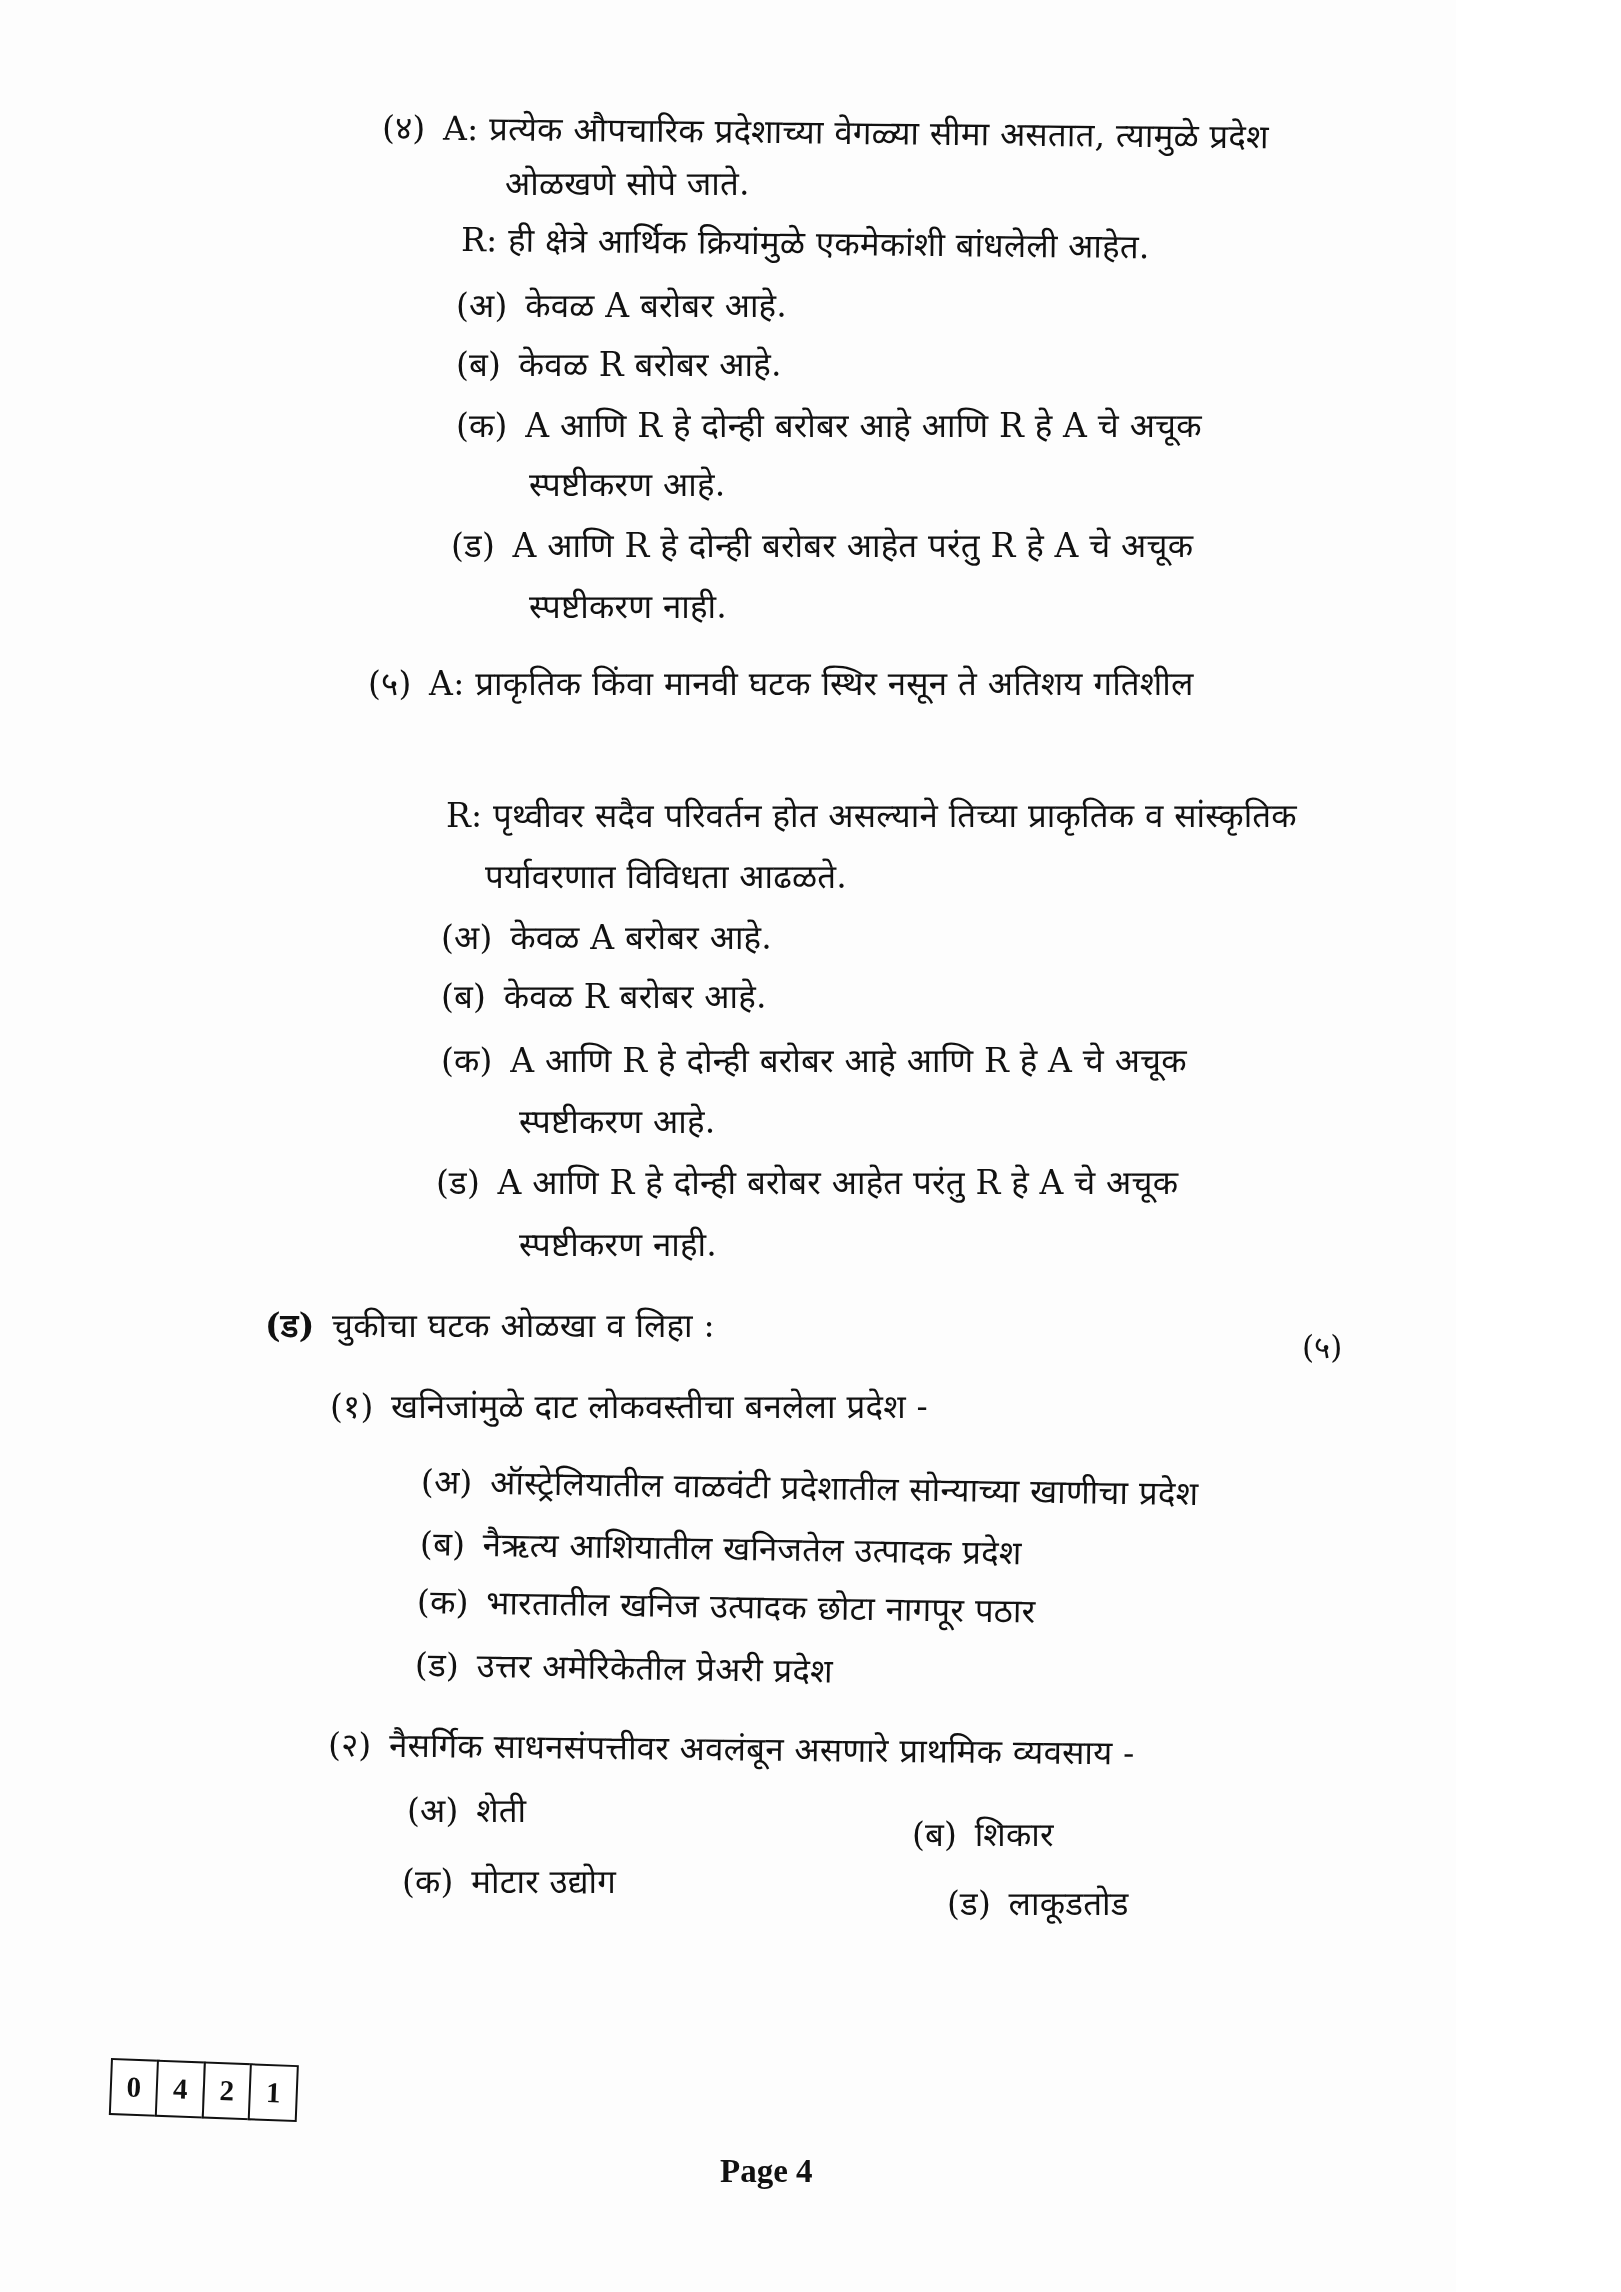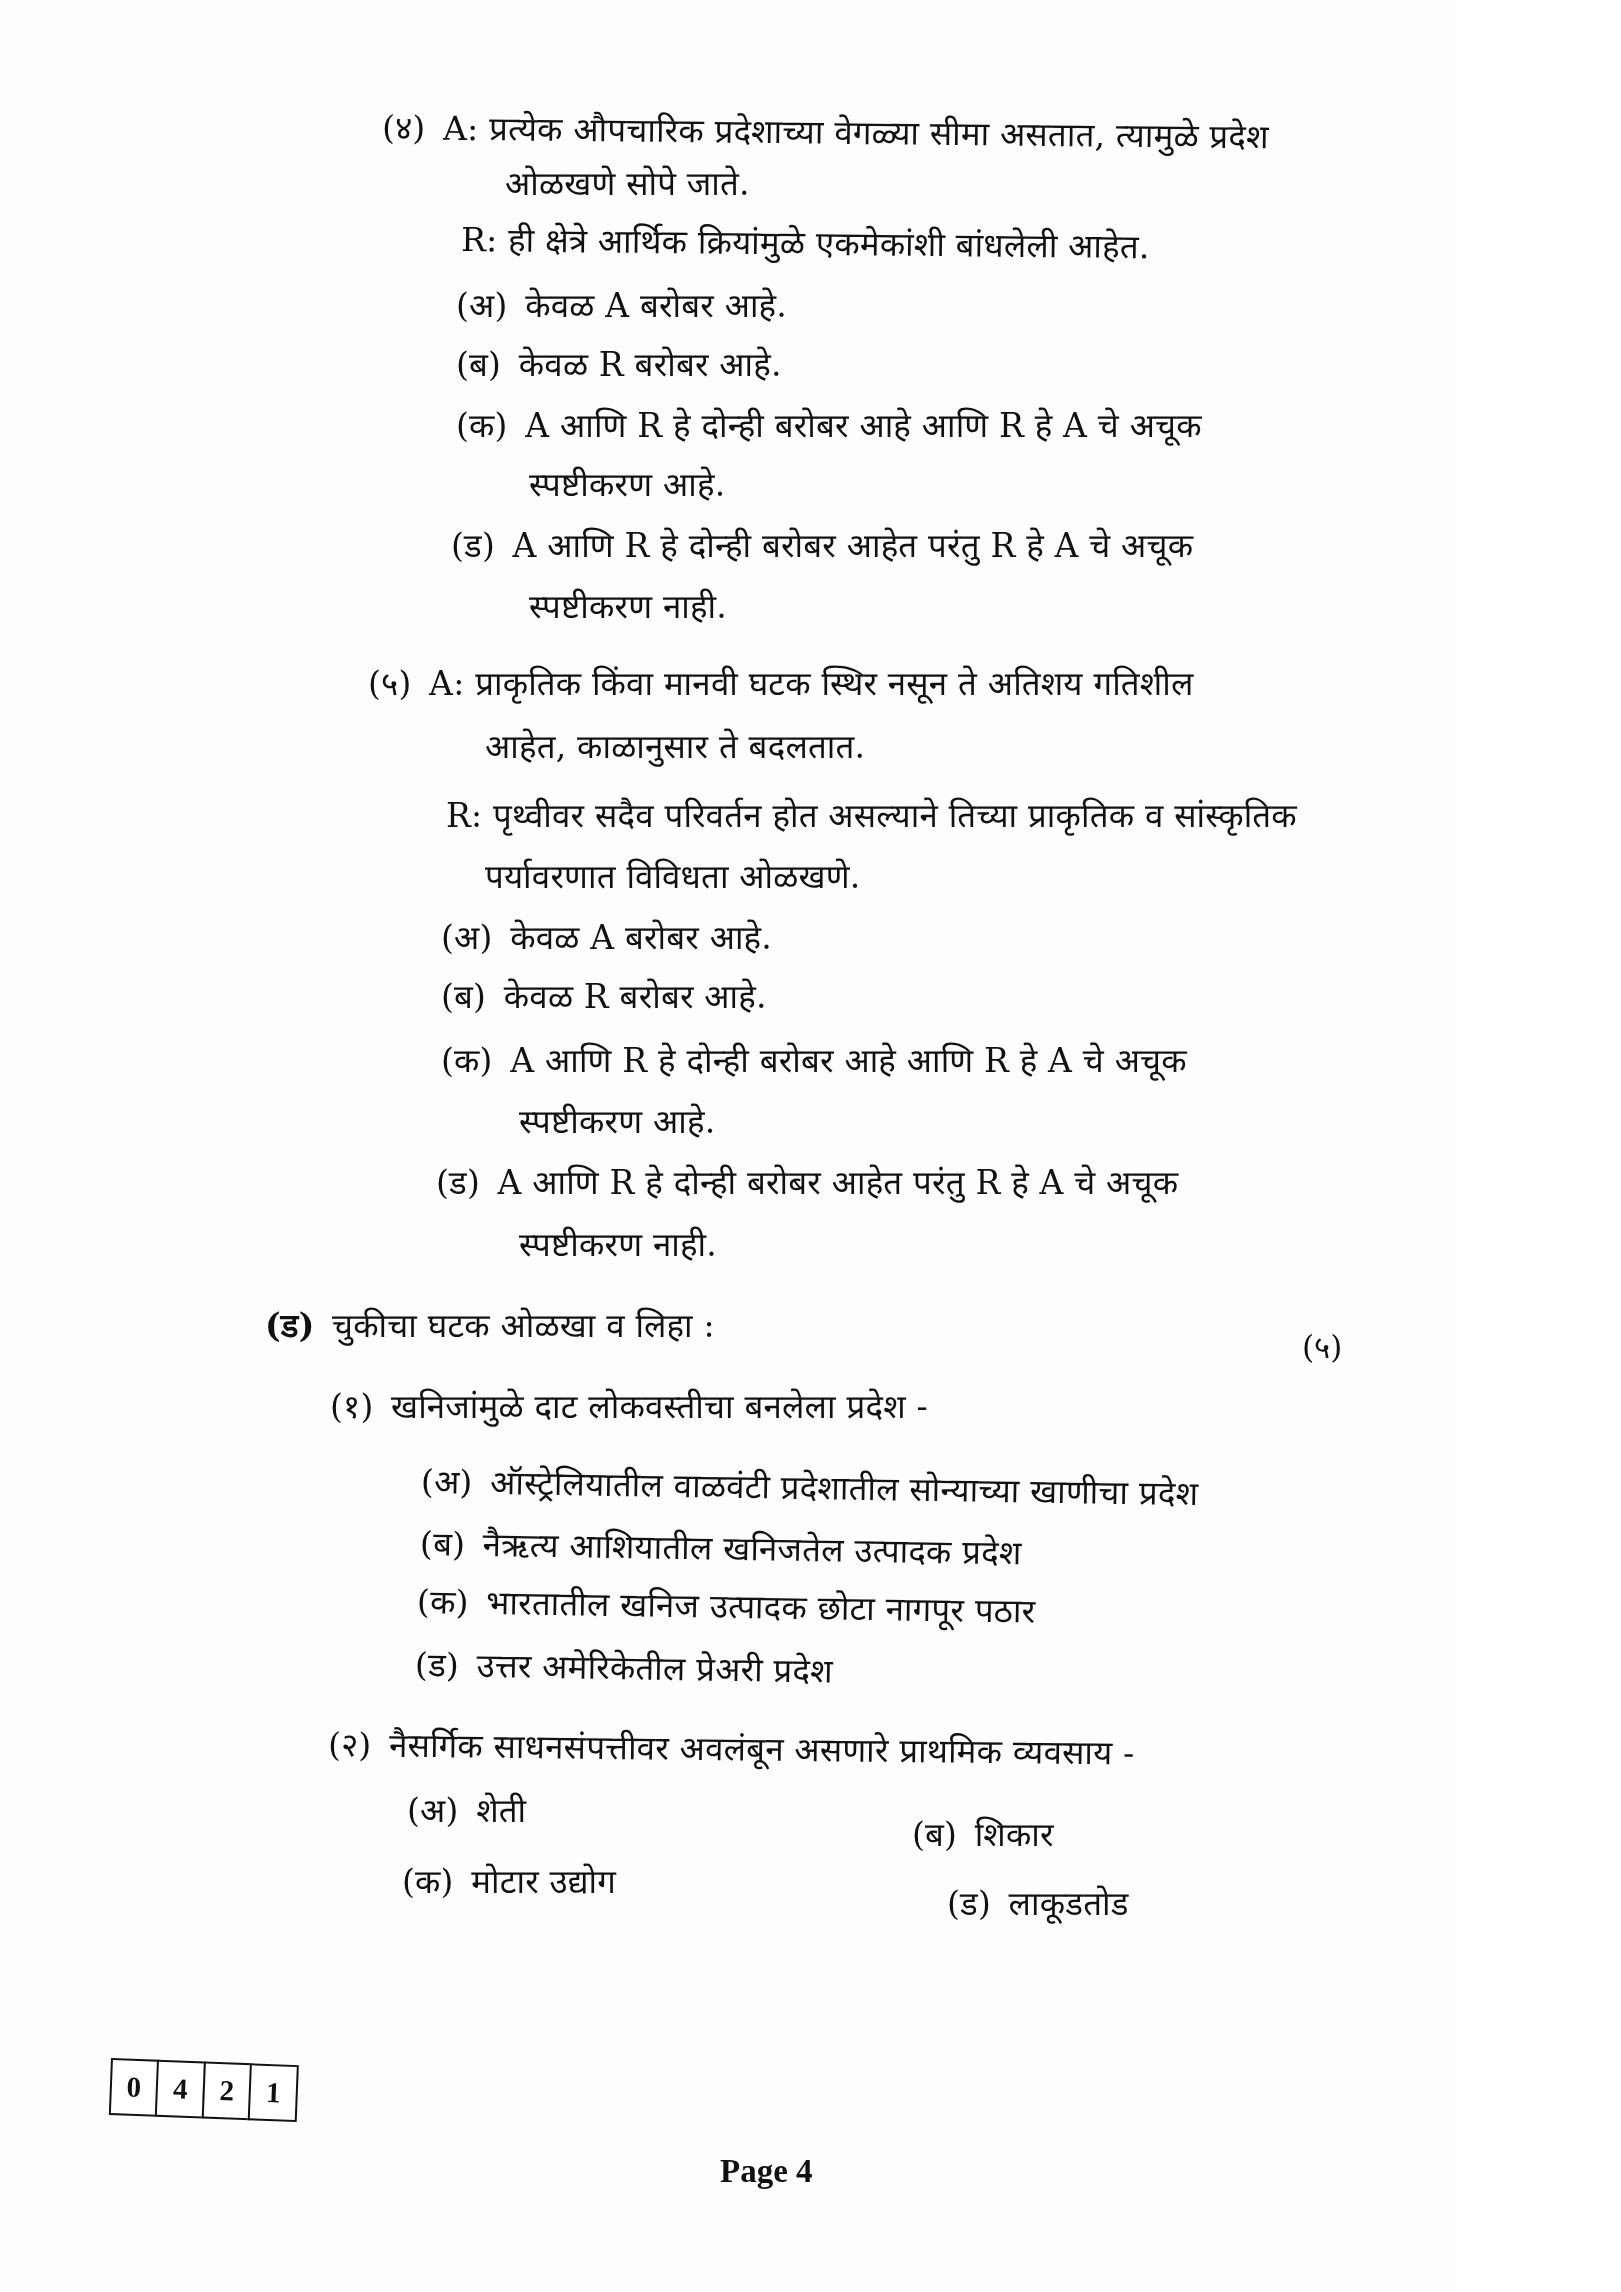--- a/index.html
+++ b/index.html
@@ -41,23 +41,22 @@
   </div>
   <div class="ln" style="left:529px; top:463px;">स्पष्टीकरण आहे.</div>
   <div class="ln" style="left:451px; top:524px;">
     <span class="lbl">(ड)</span><span>A आणि R हे दोन्ही बरोबर आहेत परंतु R हे A चे अचूक</span>
   </div>
   <div class="ln" style="left:529px; top:585px;">स्पष्टीकरण नाही.</div>
 
   <div class="ln" style="left:368px; top:662px;">
     <span class="lbl">(५)</span><span>A: प्राकृतिक किंवा मानवी घटक स्थिर नसून ते अतिशय गतिशील</span>
   </div>
-  <div class="ln" style="left:485px; top:725px;">आहेत, काळानुसार ते बदलतात.</div>
   <div class="ln" style="left:446px; top:794px;">R: पृथ्वीवर सदैव परिवर्तन होत असल्याने तिच्या प्राकृतिक व सांस्कृतिक</div>
-  <div class="ln" style="left:485px; top:855px;">पर्यावरणात विविधता ओळखणे.</div>
+  <div class="ln" style="left:485px; top:855px;">पर्यावरणात विविधता आढळते.</div>
 
   <div class="ln" style="left:441px; top:916px;">
     <span class="lbl">(अ)</span><span>केवळ A बरोबर आहे.</span>
   </div>
   <div class="ln" style="left:441px; top:975px;">
     <span class="lbl">(ब)</span><span>केवळ R बरोबर आहे.</span>
   </div>
   <div class="ln" style="left:441px; top:1039px;">
     <span class="lbl">(क)</span><span>A आणि R हे दोन्ही बरोबर आहे आणि R हे A चे अचूक</span>
   </div>

